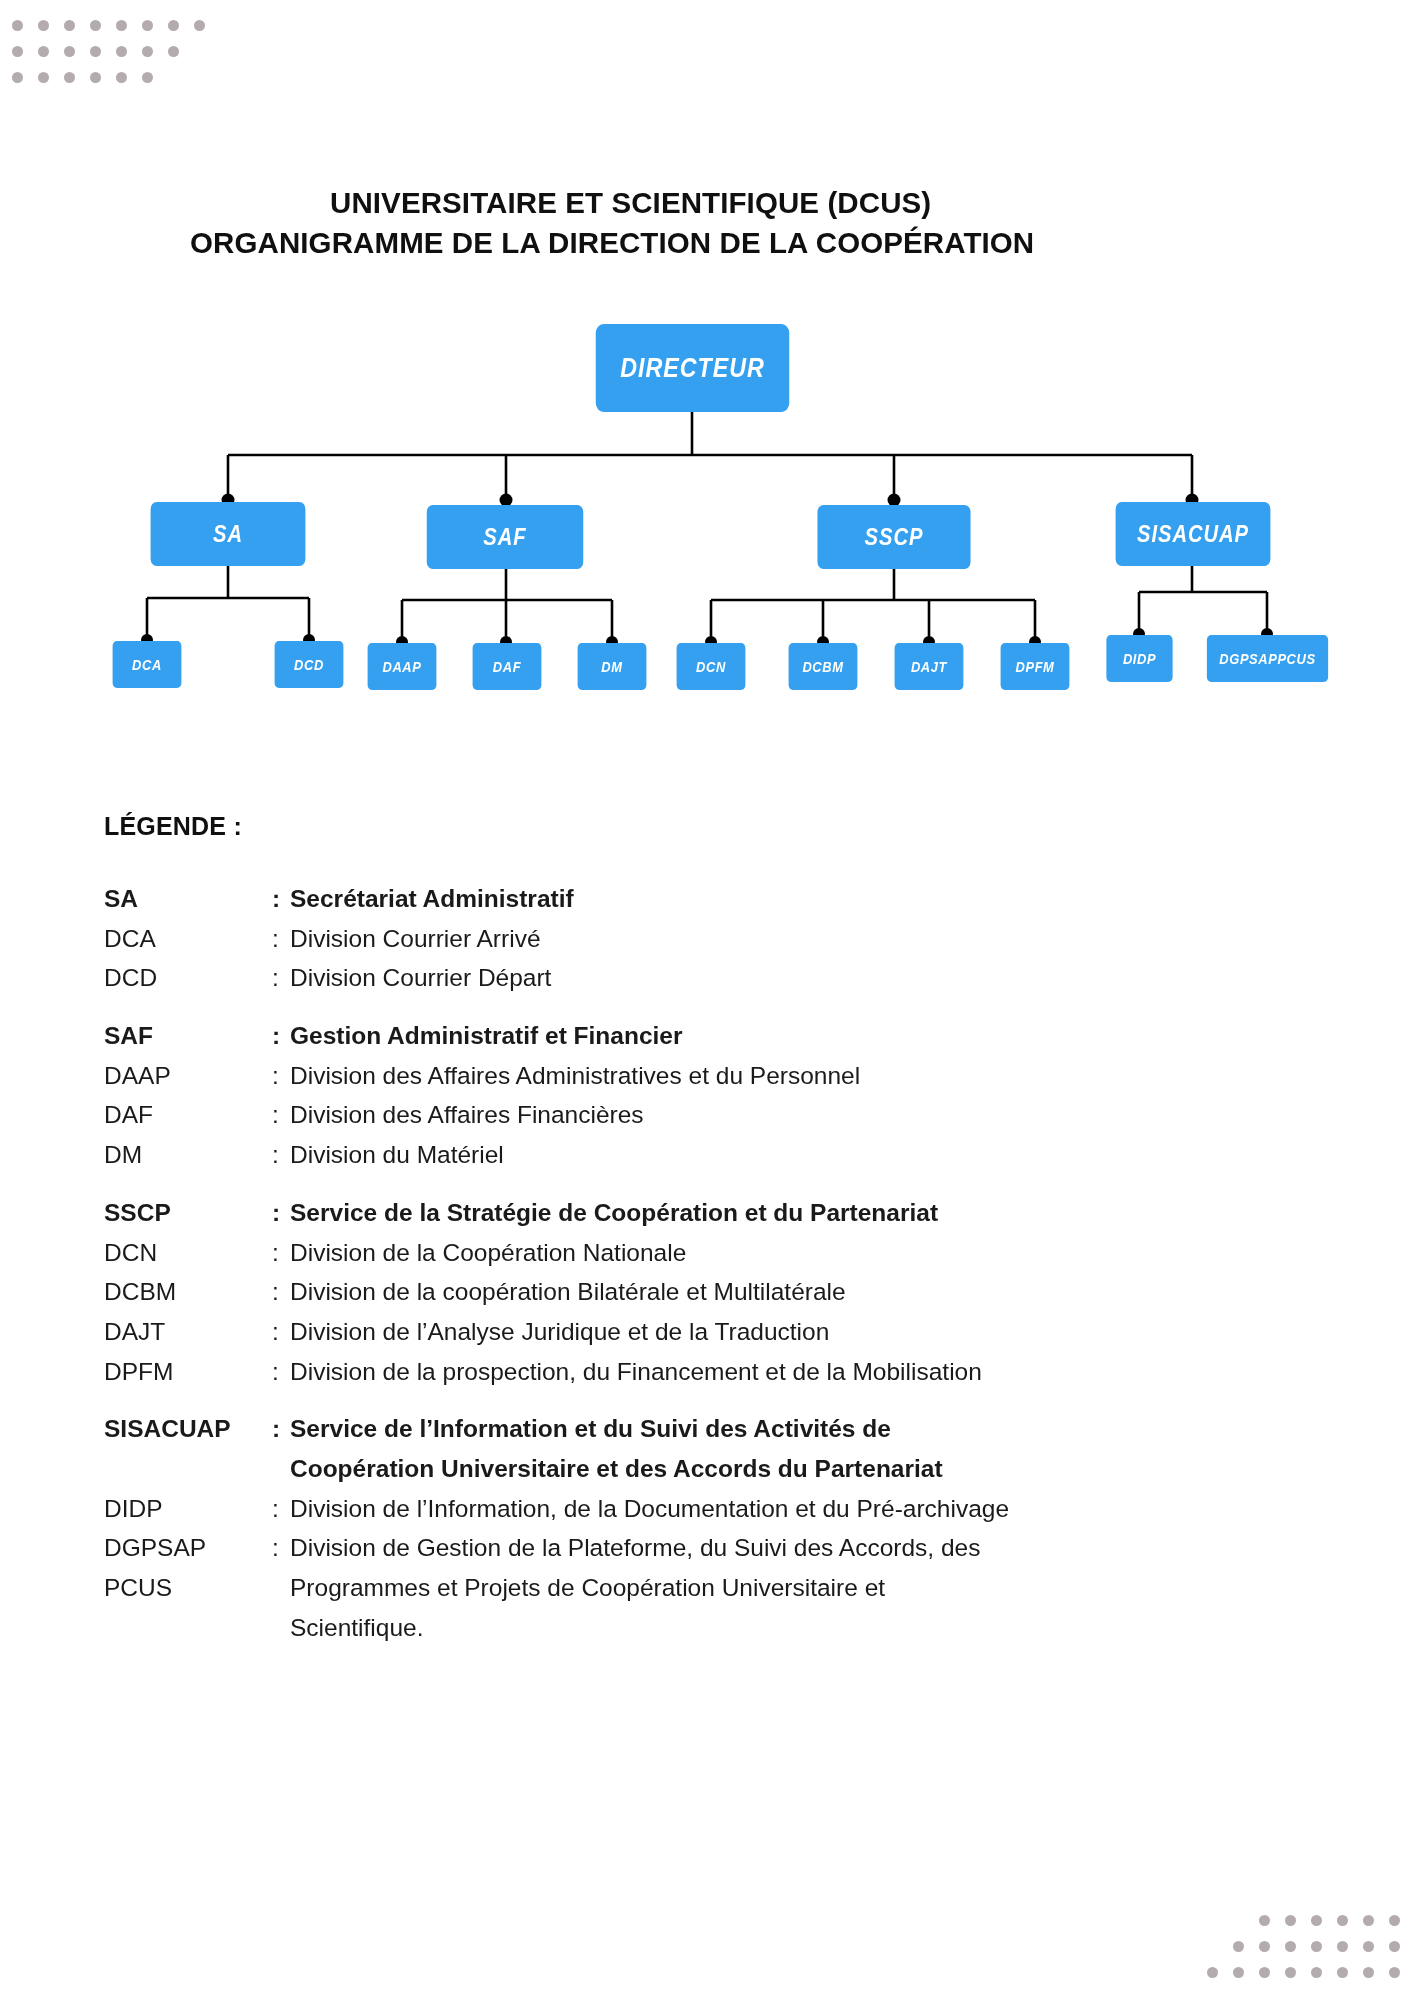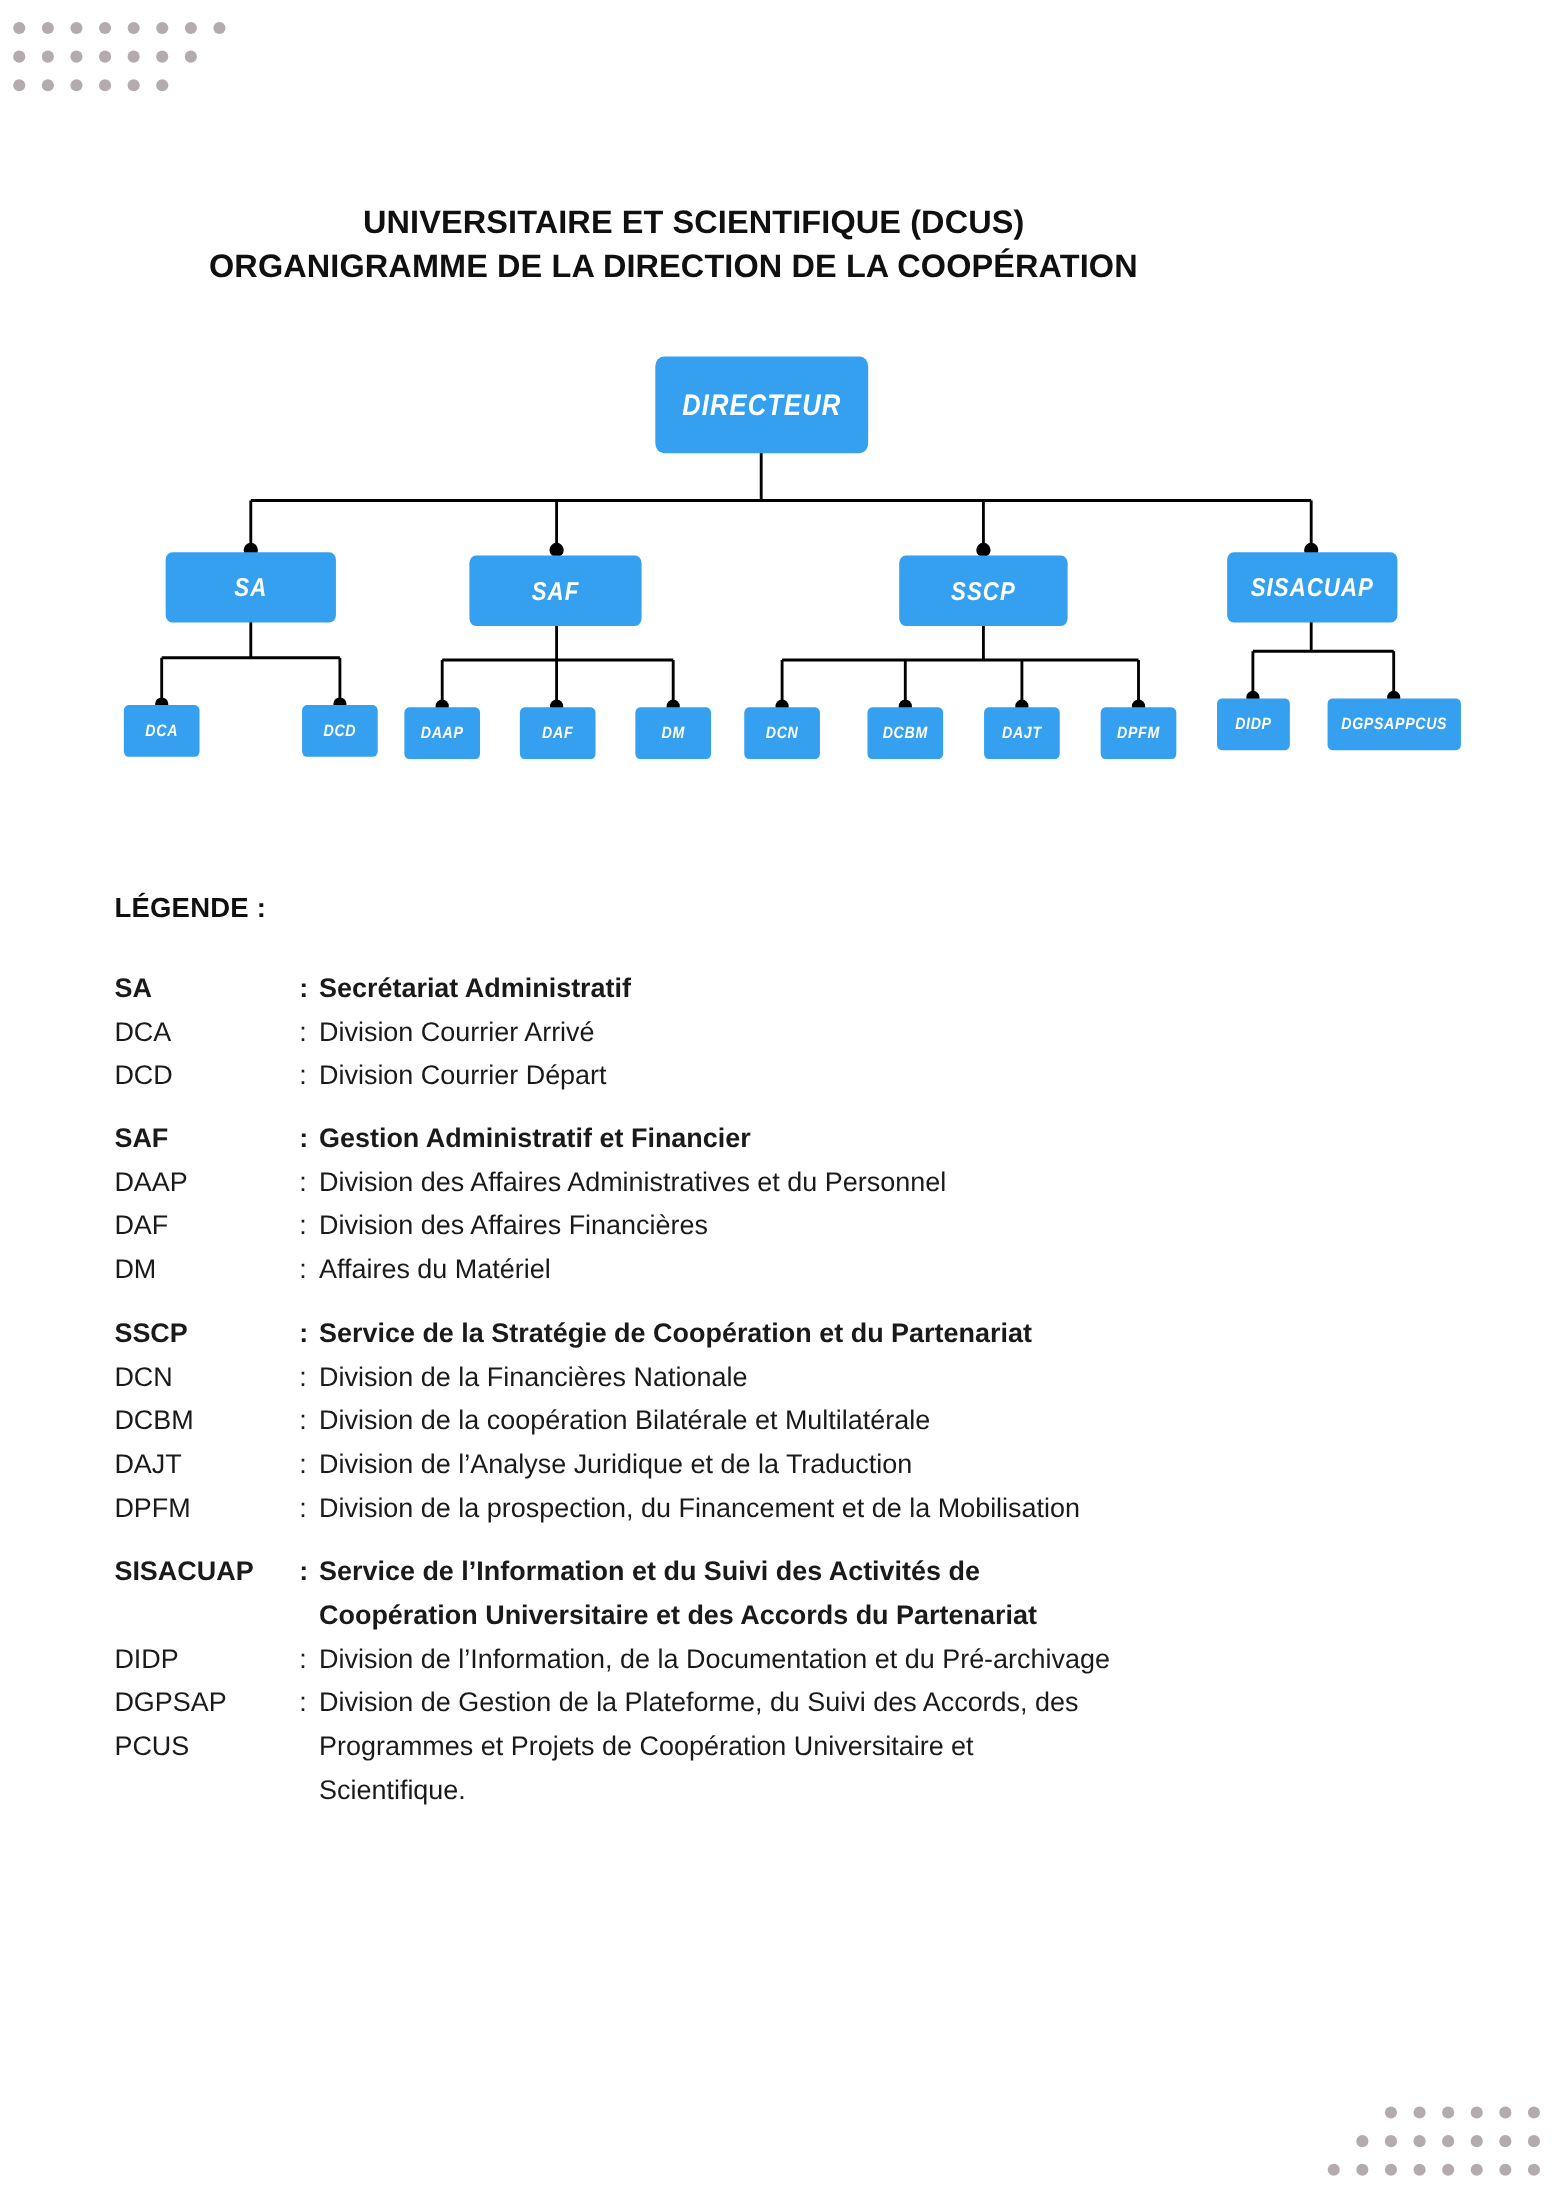--- a/index.html
+++ b/index.html
@@ -291,31 +291,31 @@
         <span class="legend-def">Division des Affaires Administratives et du Personnel</span>
       </div>
       <div class="legend-row">
         <span class="legend-abbr">DAF</span>
         <span class="legend-colon">:</span>
         <span class="legend-def">Division des Affaires Financières</span>
       </div>
       <div class="legend-row">
         <span class="legend-abbr">DM</span>
         <span class="legend-colon">:</span>
-        <span class="legend-def">Affaires du Matériel</span>
+        <span class="legend-def">Division du Matériel</span>
       </div>
       <div class="legend-row service gap-before">
         <span class="legend-abbr">SSCP</span>
         <span class="legend-colon">:</span>
         <span class="legend-def">Service de la Stratégie de Coopération et du Partenariat</span>
       </div>
       <div class="legend-row">
         <span class="legend-abbr">DCN</span>
         <span class="legend-colon">:</span>
-        <span class="legend-def">Division de la Financières Nationale</span>
+        <span class="legend-def">Division de la Coopération Nationale</span>
       </div>
       <div class="legend-row">
         <span class="legend-abbr">DCBM</span>
         <span class="legend-colon">:</span>
         <span class="legend-def">Division de la coopération Bilatérale et Multilatérale</span>
       </div>
       <div class="legend-row">
         <span class="legend-abbr">DAJT</span>
         <span class="legend-colon">:</span>
         <span class="legend-def">Division de l’Analyse Juridique et de la Traduction</span>

